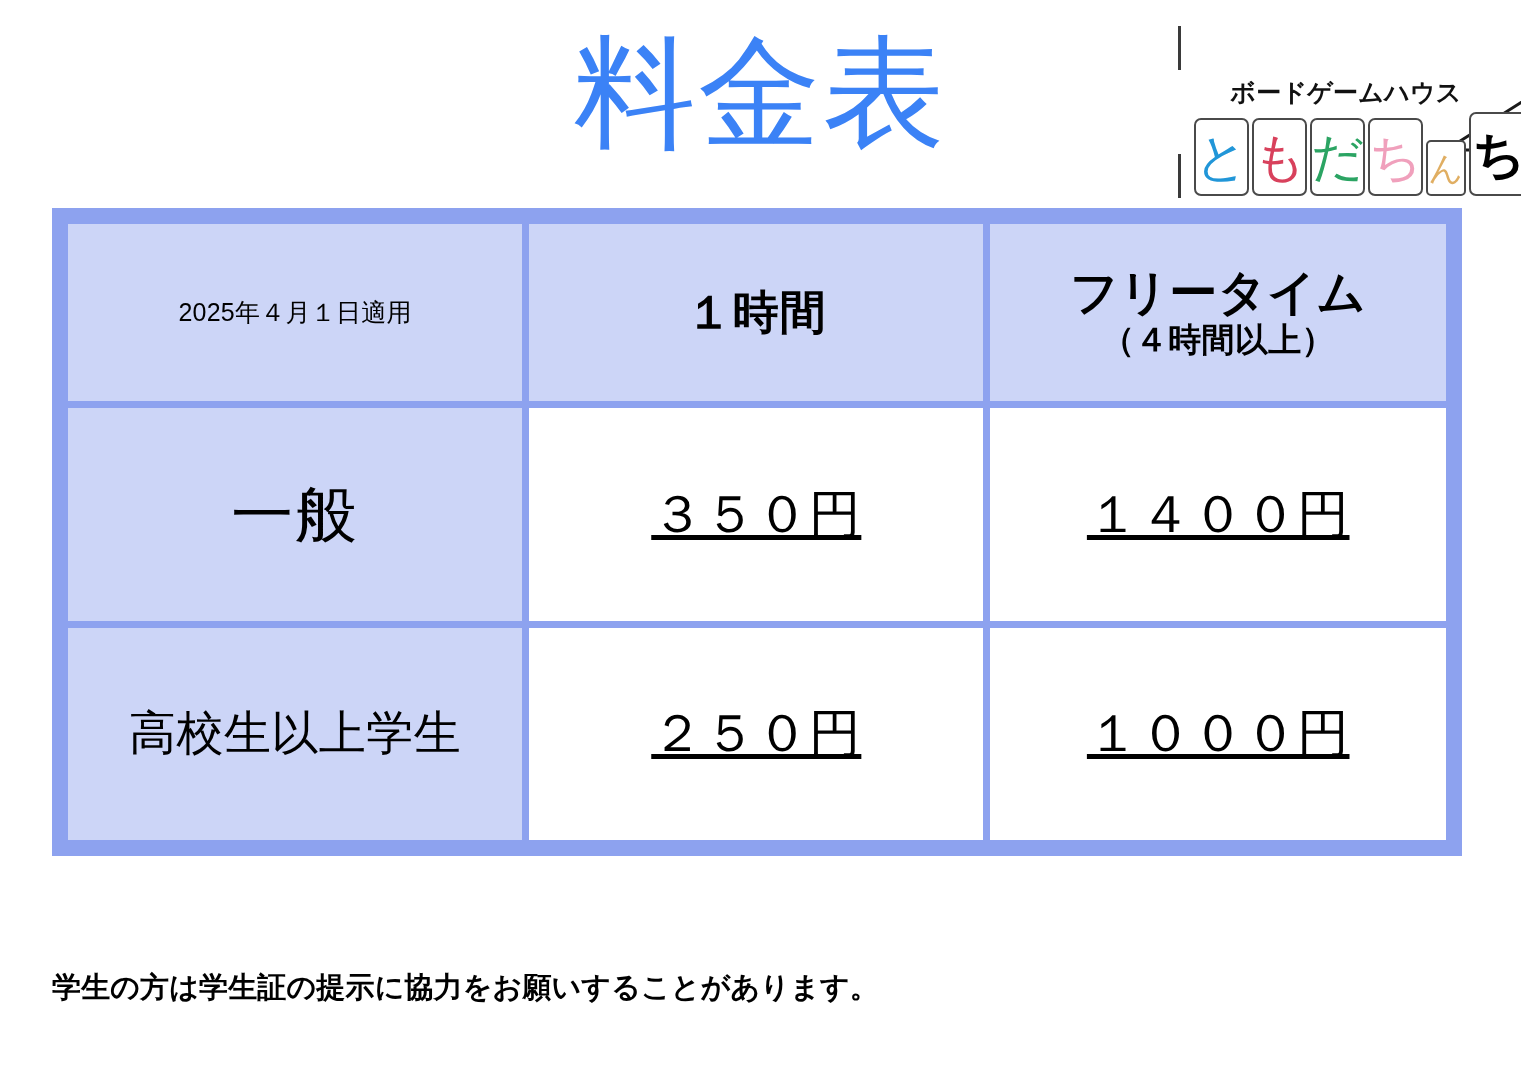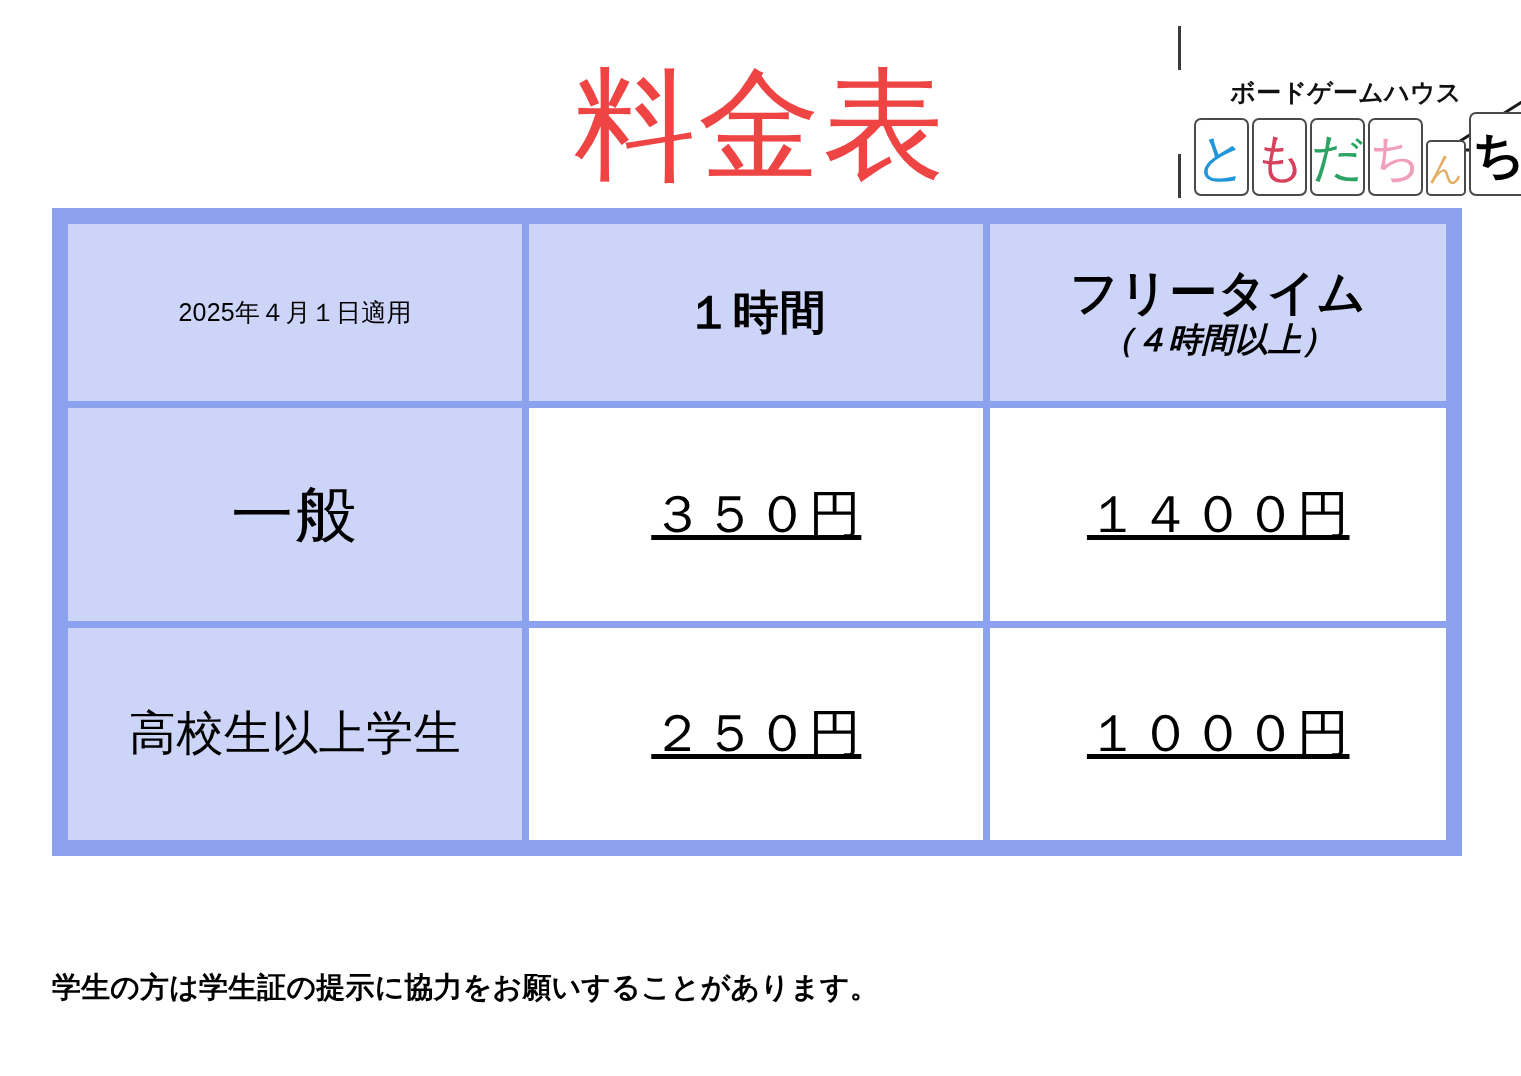--- a/index.html
+++ b/index.html
@@ -24,22 +24,21 @@
   #title {
     position: absolute;
     left: 0;
     top: 28px;
     width: 1521px;
     text-align: center;
     font-size: 122px;
     line-height: 1.08;
     font-weight: 400;
     letter-spacing: 0.02em;
-    color: #ef4444;
-    margin-top: 32px;
+    color: #3b82f6;
   }
 
   
   #logo {
     position: absolute;
     left: 1170px;
     top: 24px;
     width: 372px;
     height: 172px;
   }
@@ -164,21 +163,20 @@
     font-size: 48px;
     font-weight: 700;
     letter-spacing: 0.01em;
     line-height: 1.14;
   }
   .h-free-sub {
     font-size: 33px;
     font-weight: 700;
     letter-spacing: 0.01em;
     line-height: 1.2;
-    font-style: italic;
   }
 
   .lbl-general {
     font-size: 62px;
     font-weight: 400;
     letter-spacing: 0.03em;
   }
   .lbl-hs {
     font-size: 47px;
     font-weight: 400;

